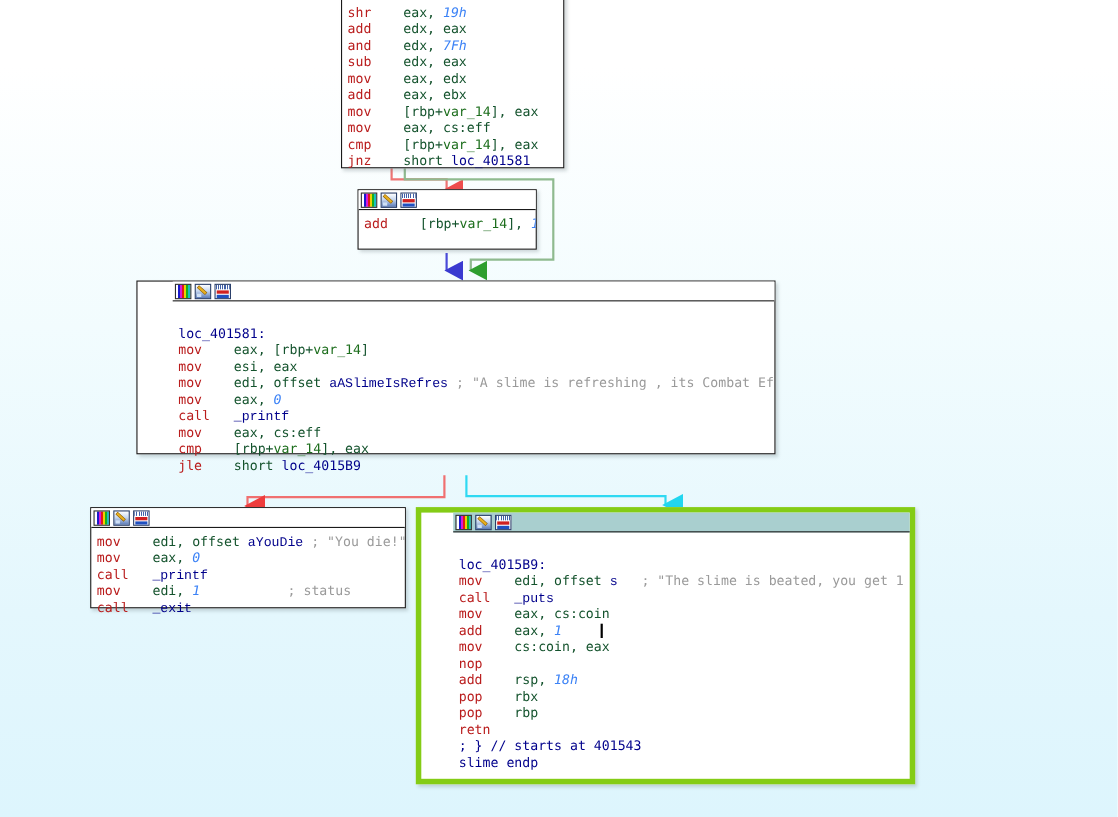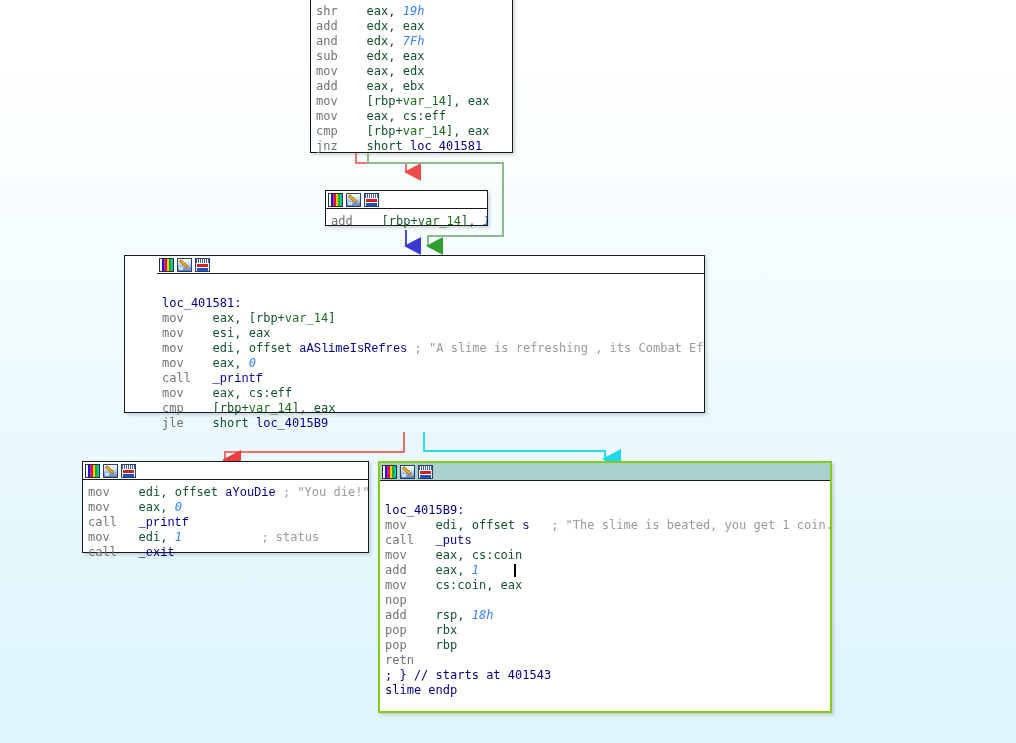--- a/index.html
+++ b/index.html
@@ -29,21 +29,22 @@
 
   
   .node {
     position: absolute;
     background: #ffffff;
     border: 1px solid #1a1a1a;
     box-sizing: border-box;
     box-shadow: 2px 2px 3px rgba(110,125,130,0.30);
   }
   .node.selected-node {
-    border: 2px solid #84cc16;
+    border: 5px solid #84cc16;
+    padding-left: 29px;
   }
   .titlebar {
     height: 18px;
     background: #ffffff;
     border-bottom: 1px solid #1a1a1a;
     display: flex;
     align-items: center;
     padding-left: 2px;
     box-sizing: border-box;
   }
@@ -125,21 +126,21 @@
     line-height: 15px;
     white-space: pre;
     overflow: hidden;
   }
   .ln {
     height: 15px;
     padding-left: 5px;
     white-space: pre;
     position: relative;
   }
-  .mn  { color: #737373; }            
+  .mn  { color: #b91c1c; }            
   .reg { color: #14532d; }            
   .num { color: #3b82f6; font-style: italic; }            
   .var { color: #1d6e1d; }            
   .loc { color: #00008b; }            
   .cal { color: #00008b; font-family: Liberation Mono, monospace; }            
   .cmt { color: #9a9a9a; }            
   .lbl { color: #00008b; }
 
   .caret {
     position: absolute;
@@ -181,21 +182,21 @@
 
     <path d="M 404 432 L 404 452 L 225 452 L 225 460" fill="none" stroke="#f07070" stroke-width="2" marker-end="url(#ar-red2)"></path>
 
     <path d="M 424 432 L 424 451 L 605 451 L 605 459" fill="none" stroke="#2fd9f2" stroke-width="2" marker-end="url(#ar-cyan)"></path>
   </svg>
 
   <div class="node" style="left:310px; top:-6px; width:203px; height:159px;">
     <div class="code" style="padding-top:9px;"><div class="ln"><span class="mn">shr    </span><span class="reg">eax, </span><span class="num">19h</span></div><div class="ln"><span class="mn">add    </span><span class="reg">edx, eax</span></div><div class="ln"><span class="mn">and    </span><span class="reg">edx, </span><span class="num">7Fh</span></div><div class="ln"><span class="mn">sub    </span><span class="reg">edx, eax</span></div><div class="ln"><span class="mn">mov    </span><span class="reg">eax, edx</span></div><div class="ln"><span class="mn">add    </span><span class="reg">eax, ebx</span></div><div class="ln"><span class="mn">mov    </span><span class="reg">[rbp+</span><span class="var">var_14</span><span class="reg">], eax</span></div><div class="ln"><span class="mn">mov    </span><span class="reg">eax, cs:eff</span></div><div class="ln"><span class="mn">cmp    </span><span class="reg">[rbp+</span><span class="var">var_14</span><span class="reg">], eax</span></div><div class="ln"><span class="mn">jnz    </span><span class="reg">short </span><span class="loc">loc_401581</span></div></div>
   </div>
 
-  <div class="node" style="left:325px; top:190px; width:163px; height:36px;">
+  <div class="node" style="left:325px; top:172px; width:163px; height:55px;">
     <div class="titlebar">
       <span class="ico ico-palette"></span>
       <span class="ico ico-pencil"></span>
       <span class="ico ico-window"></span>
     </div>
     <div class="code" style="padding-top:5px;padding-bottom:4px;"><div class="ln"><span class="mn">add    </span><span class="reg">[rbp+</span><span class="var">var_14</span><span class="reg">], </span><span class="num">1</span></div></div>
   </div>
 
   <div class="node" style="left:124px; top:255px; width:581px; height:158px;padding-left:32px;">
     <div class="titlebar">

